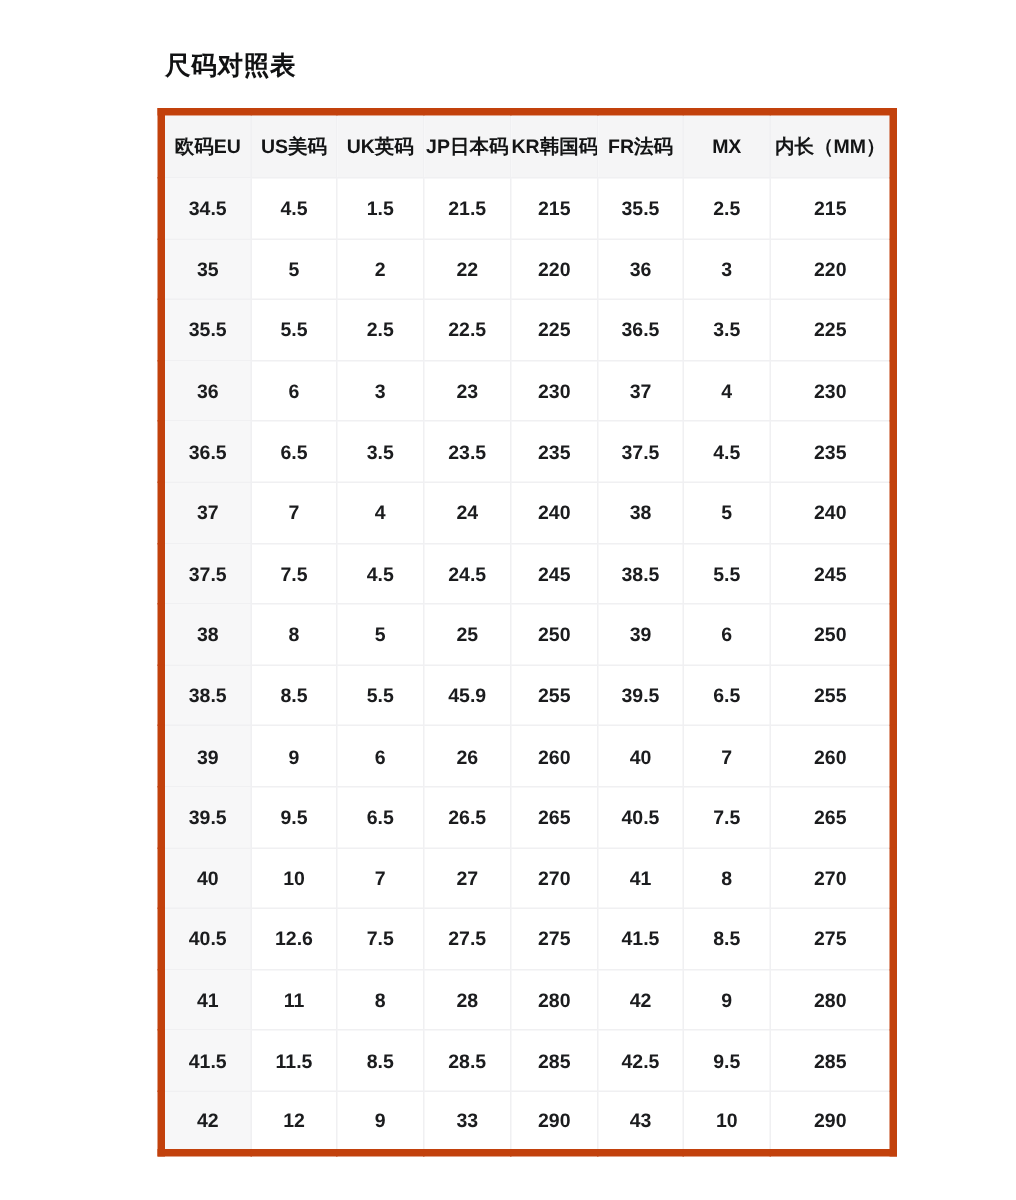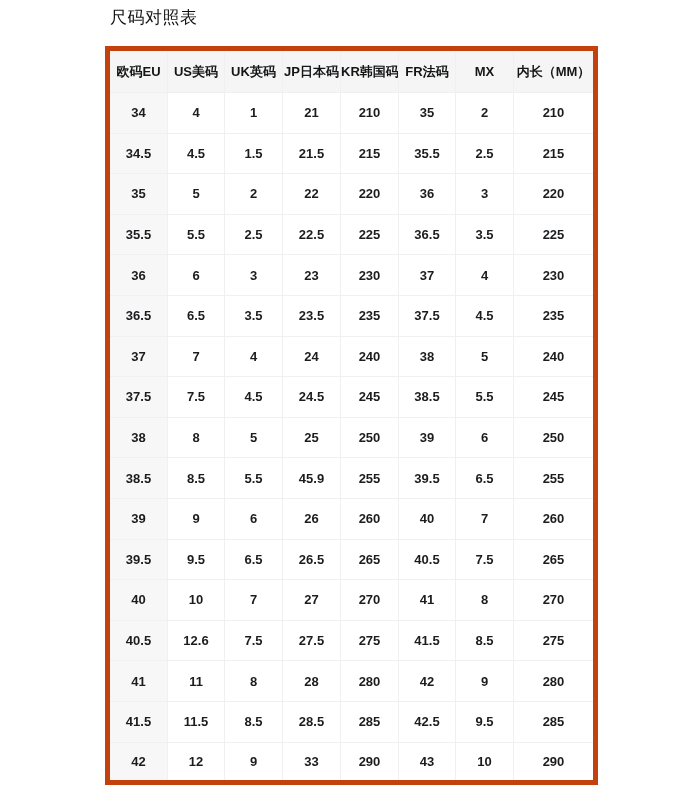--- a/index.html
+++ b/index.html
@@ -4,23 +4,23 @@
 <style>
   * { box-sizing: border-box; margin: 0; padding: 0; }
   html, body {
     width: 677px;
     height: 800px;
     background: #ffffff;
     font-family: "Liberation Sans", "DejaVu Sans", sans-serif;
     overflow: hidden;
   }
   .page-title {
-    margin: 6px 0 0 110px;
+    margin: 32px 0 0 110px;
     font-size: 17px;
-    font-weight: 400;
+    font-weight: 700;
     color: #111213;
     letter-spacing: 0.5px;
   }
   table.size-chart {
     margin: 17px 0 0 105px;
     width: 488px;
     table-layout: fixed;
     border-collapse: collapse;
     border: 5px solid #c2410c;
   }
@@ -72,30 +72,20 @@
         <th>UK英码</th>
         <th>JP日本码</th>
         <th>KR韩国码</th>
         <th>FR法码</th>
         <th>MX</th>
         <th>内长（MM）</th>
       </tr>
   </thead>
   <tbody id="table-body">
       <tr>
-        <td class="first-col">34</td>
-        <td>4</td>
-        <td>1</td>
-        <td>21</td>
-        <td>210</td>
-        <td>35</td>
-        <td>2</td>
-        <td>210</td>
-      </tr>
-      <tr>
         <td class="first-col">34.5</td>
         <td>4.5</td>
         <td>1.5</td>
         <td>21.5</td>
         <td>215</td>
         <td>35.5</td>
         <td>2.5</td>
         <td>215</td>
       </tr>
       <tr>

